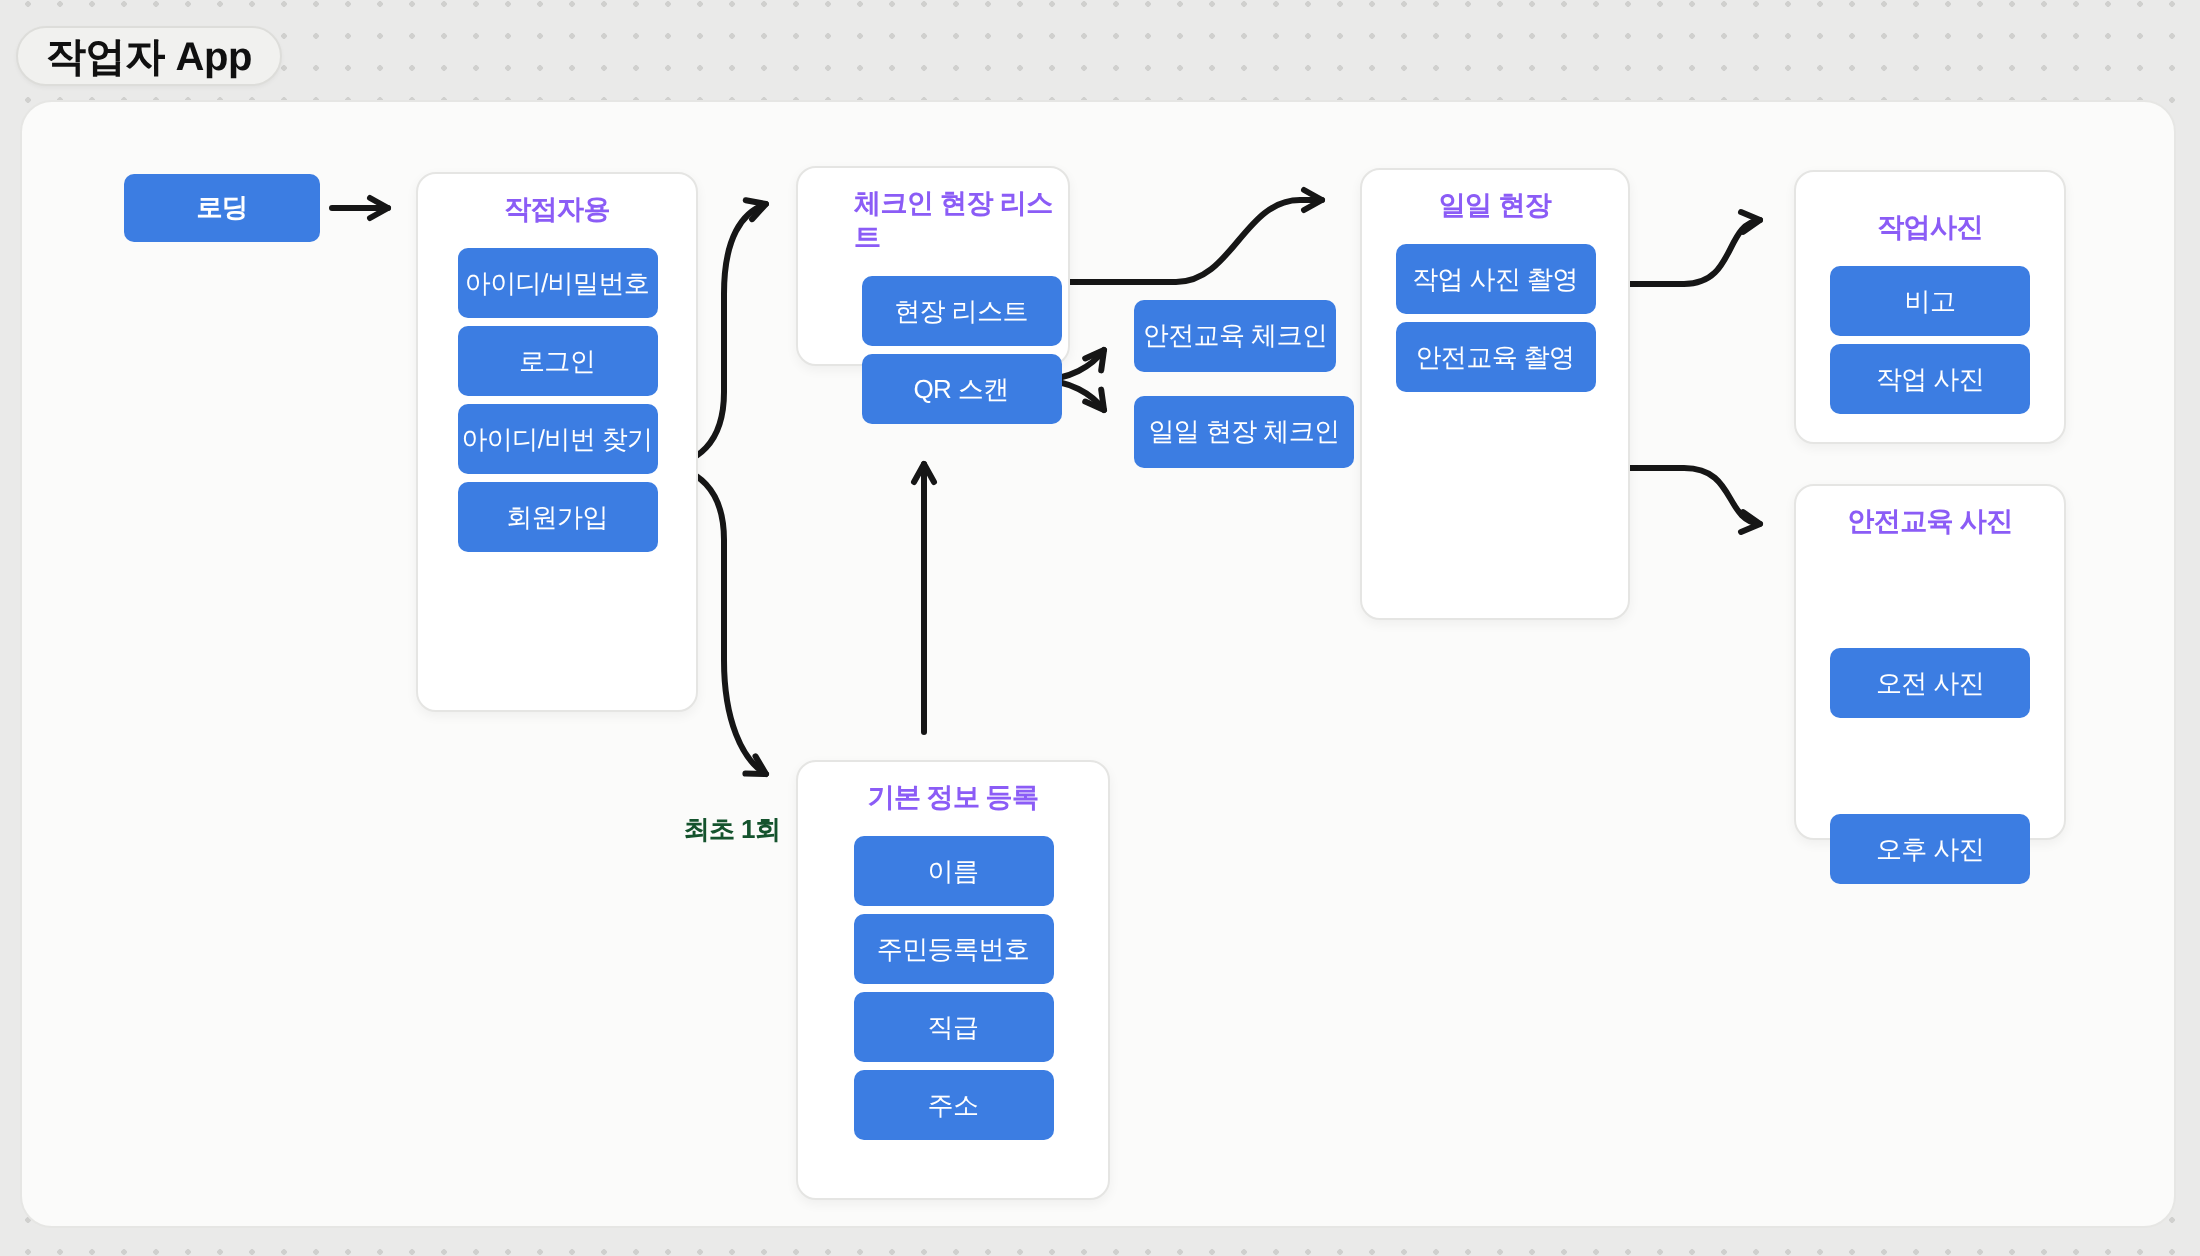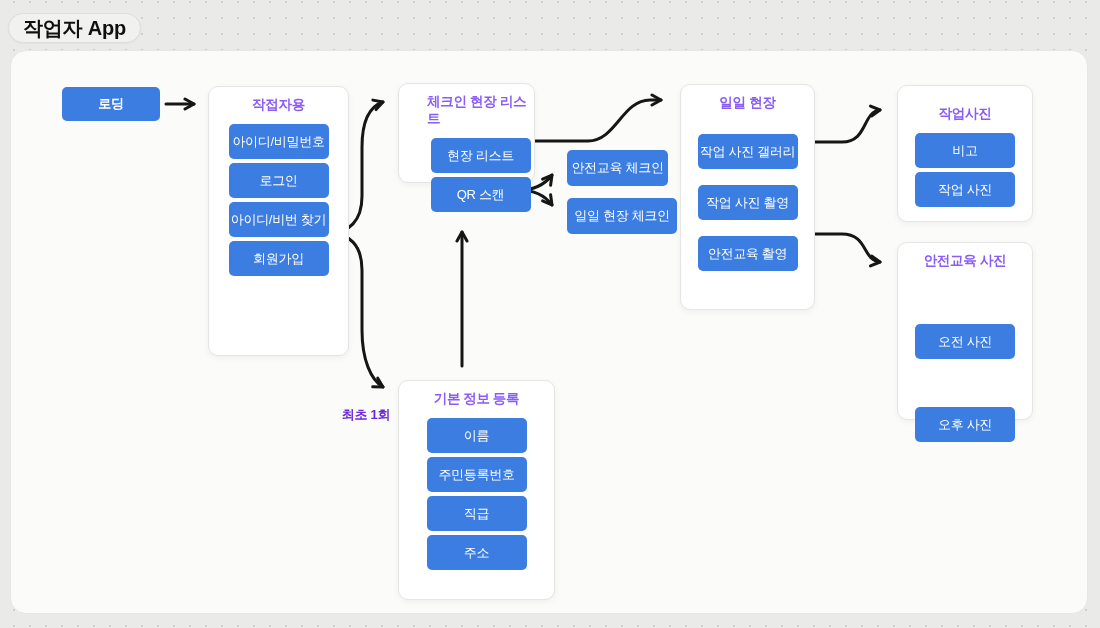--- a/index.html
+++ b/index.html
@@ -45,21 +45,21 @@
     display:flex;align-items:center;justify-content:center;
     white-space:nowrap;
   }
   .group .btn{margin-bottom:4px;}
   .node{
     position:absolute;background:var(--blue);border-radius:5px;
     color:#fff;font-size:13px;letter-spacing:-0.3px;
     display:flex;align-items:center;justify-content:center;white-space:nowrap;
   }
   .annotation{
-    position:absolute;font-size:13px;font-weight:600;color:#6d28d9;
+    position:absolute;font-size:13px;font-weight:600;color:#14532d;
     text-align:center;letter-spacing:-0.3px;
   }
   svg.arrows{position:absolute;inset:0;pointer-events:none;}
   svg.arrows path{fill:none;stroke:var(--ink);stroke-width:3px;stroke-linecap:round;stroke-linejoin:round;}
 </style>
 </head>
 <body>
 
 <div class="stage">
 
@@ -98,23 +98,22 @@
 
   <div class="group" style="left:398px;top:83px;width:137px;height:100px;padding-left:28px;">
     <div class="group-title">체크인 현장 리스트</div>
     <div class="btn">현장 리스트</div>
     <div class="btn">QR 스캔</div>
   </div>
 
   <div class="node" style="left:567px;top:150px;width:101px;height:36px;">안전교육 체크인</div>
   <div class="node" style="left:567px;top:198px;width:110px;height:36px;">일일 현장 체크인</div>
 
-  <div class="group" style="left:680px;top:84px;width:135px;height:226px;gap:12px;">
+  <div class="group" style="left:680px;top:84px;width:135px;height:226px;">
     <div class="group-title">일일 현장</div>
-    <div class="btn">작업 사진 갤러리</div>
     <div class="btn">작업 사진 촬영</div>
     <div class="btn">안전교육 촬영</div>
   </div>
 
   <div class="group" style="left:897px;top:85px;width:136px;height:137px;justify-content:center;">
     <div class="group-title">작업사진</div>
     <div class="btn">비고</div>
     <div class="btn">작업 사진</div>
   </div>
 

